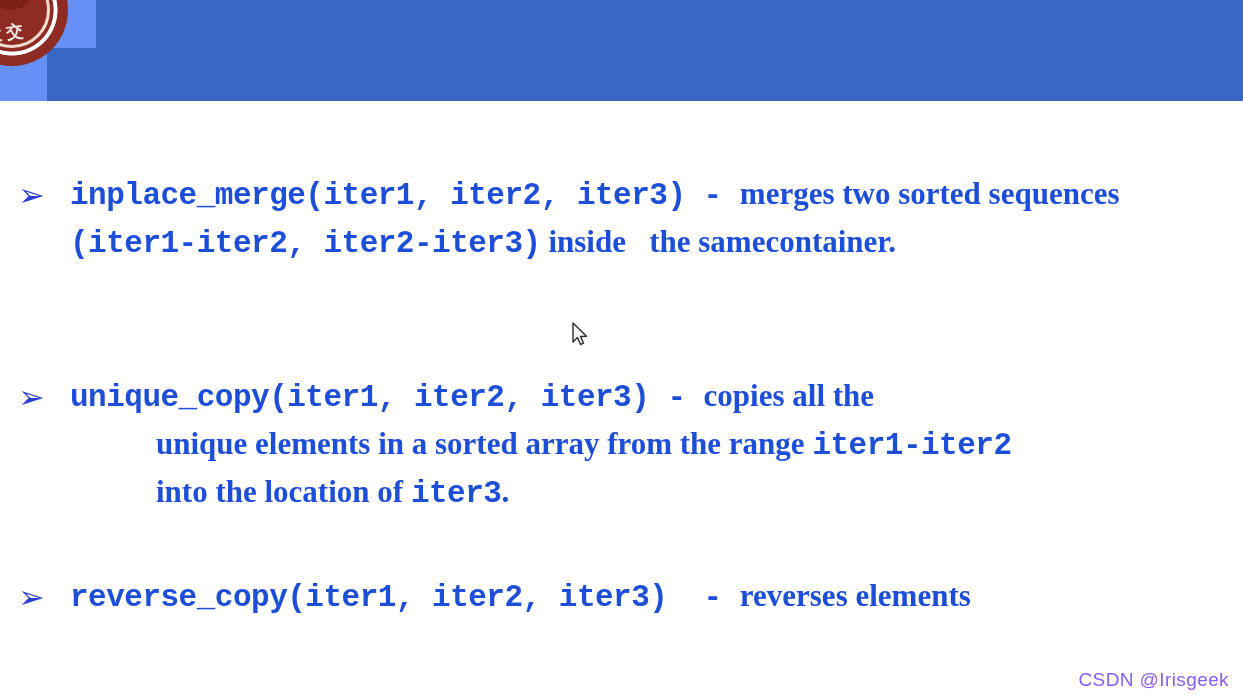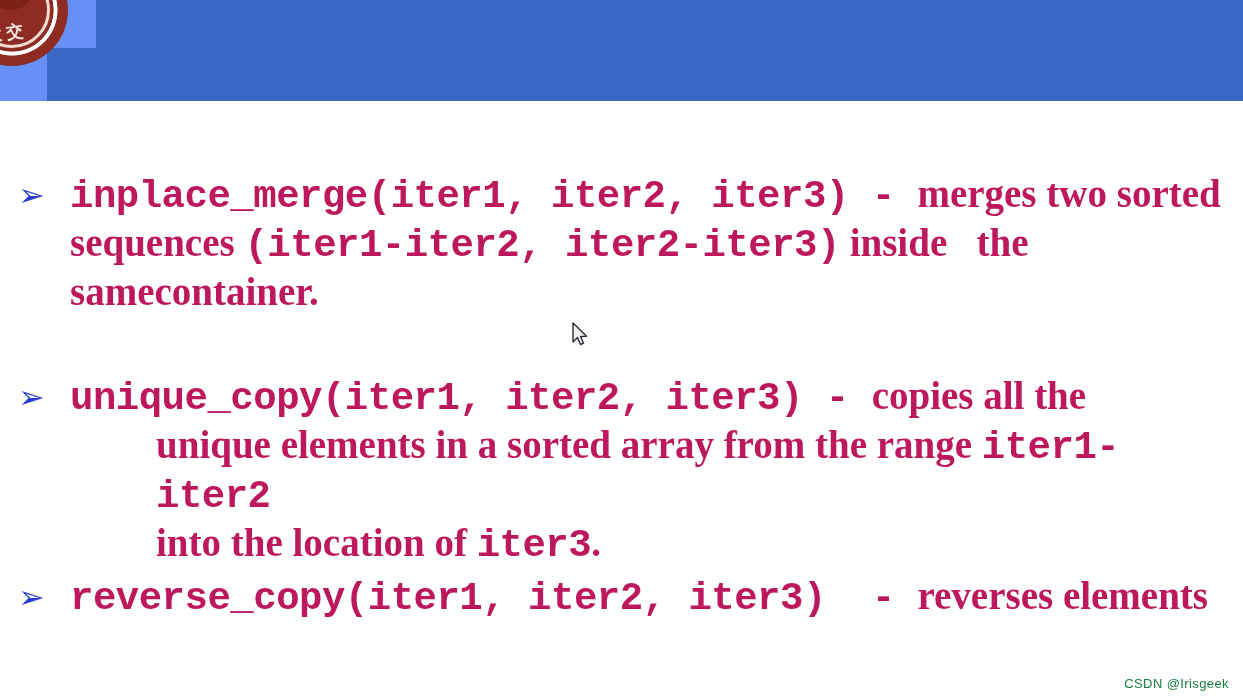--- a/index.html
+++ b/index.html
@@ -130,43 +130,43 @@
     position: absolute;
     left: 2px;
     top: 8px;
     width: 34px;
     font-size: 32px;
     line-height: 32px;
     color: #2a3fd0;
   }
   .bullet-text {
     margin-left: 54px;
-    font-size: 39px;
+    font-size: 31px;
     line-height: 46px;
     font-weight: bold;
-    color: #be185d;
+    color: #1d4ed8;
     white-space: pre-wrap;
   }
   .bullet-text .mono {
     font-weight: bold;
     letter-spacing: -0.5px;
   }
   .indent-line {
     display: block;
     padding-left: 86px;
   }
 
   
   #watermark {
     position: absolute;
     right: 14px;
     bottom: 7px;
     font-family: "Liberation Sans", sans-serif;
-    font-size: 13px;
-    color: #15803d;
+    font-size: 19px;
+    color: #8b5cf6;
     letter-spacing: 0.4px;
   }
 
   
   #mouse-cursor {
     position: absolute;
     left: 572px;
     top: 322px;
     width: 18px;
     height: 26px;

